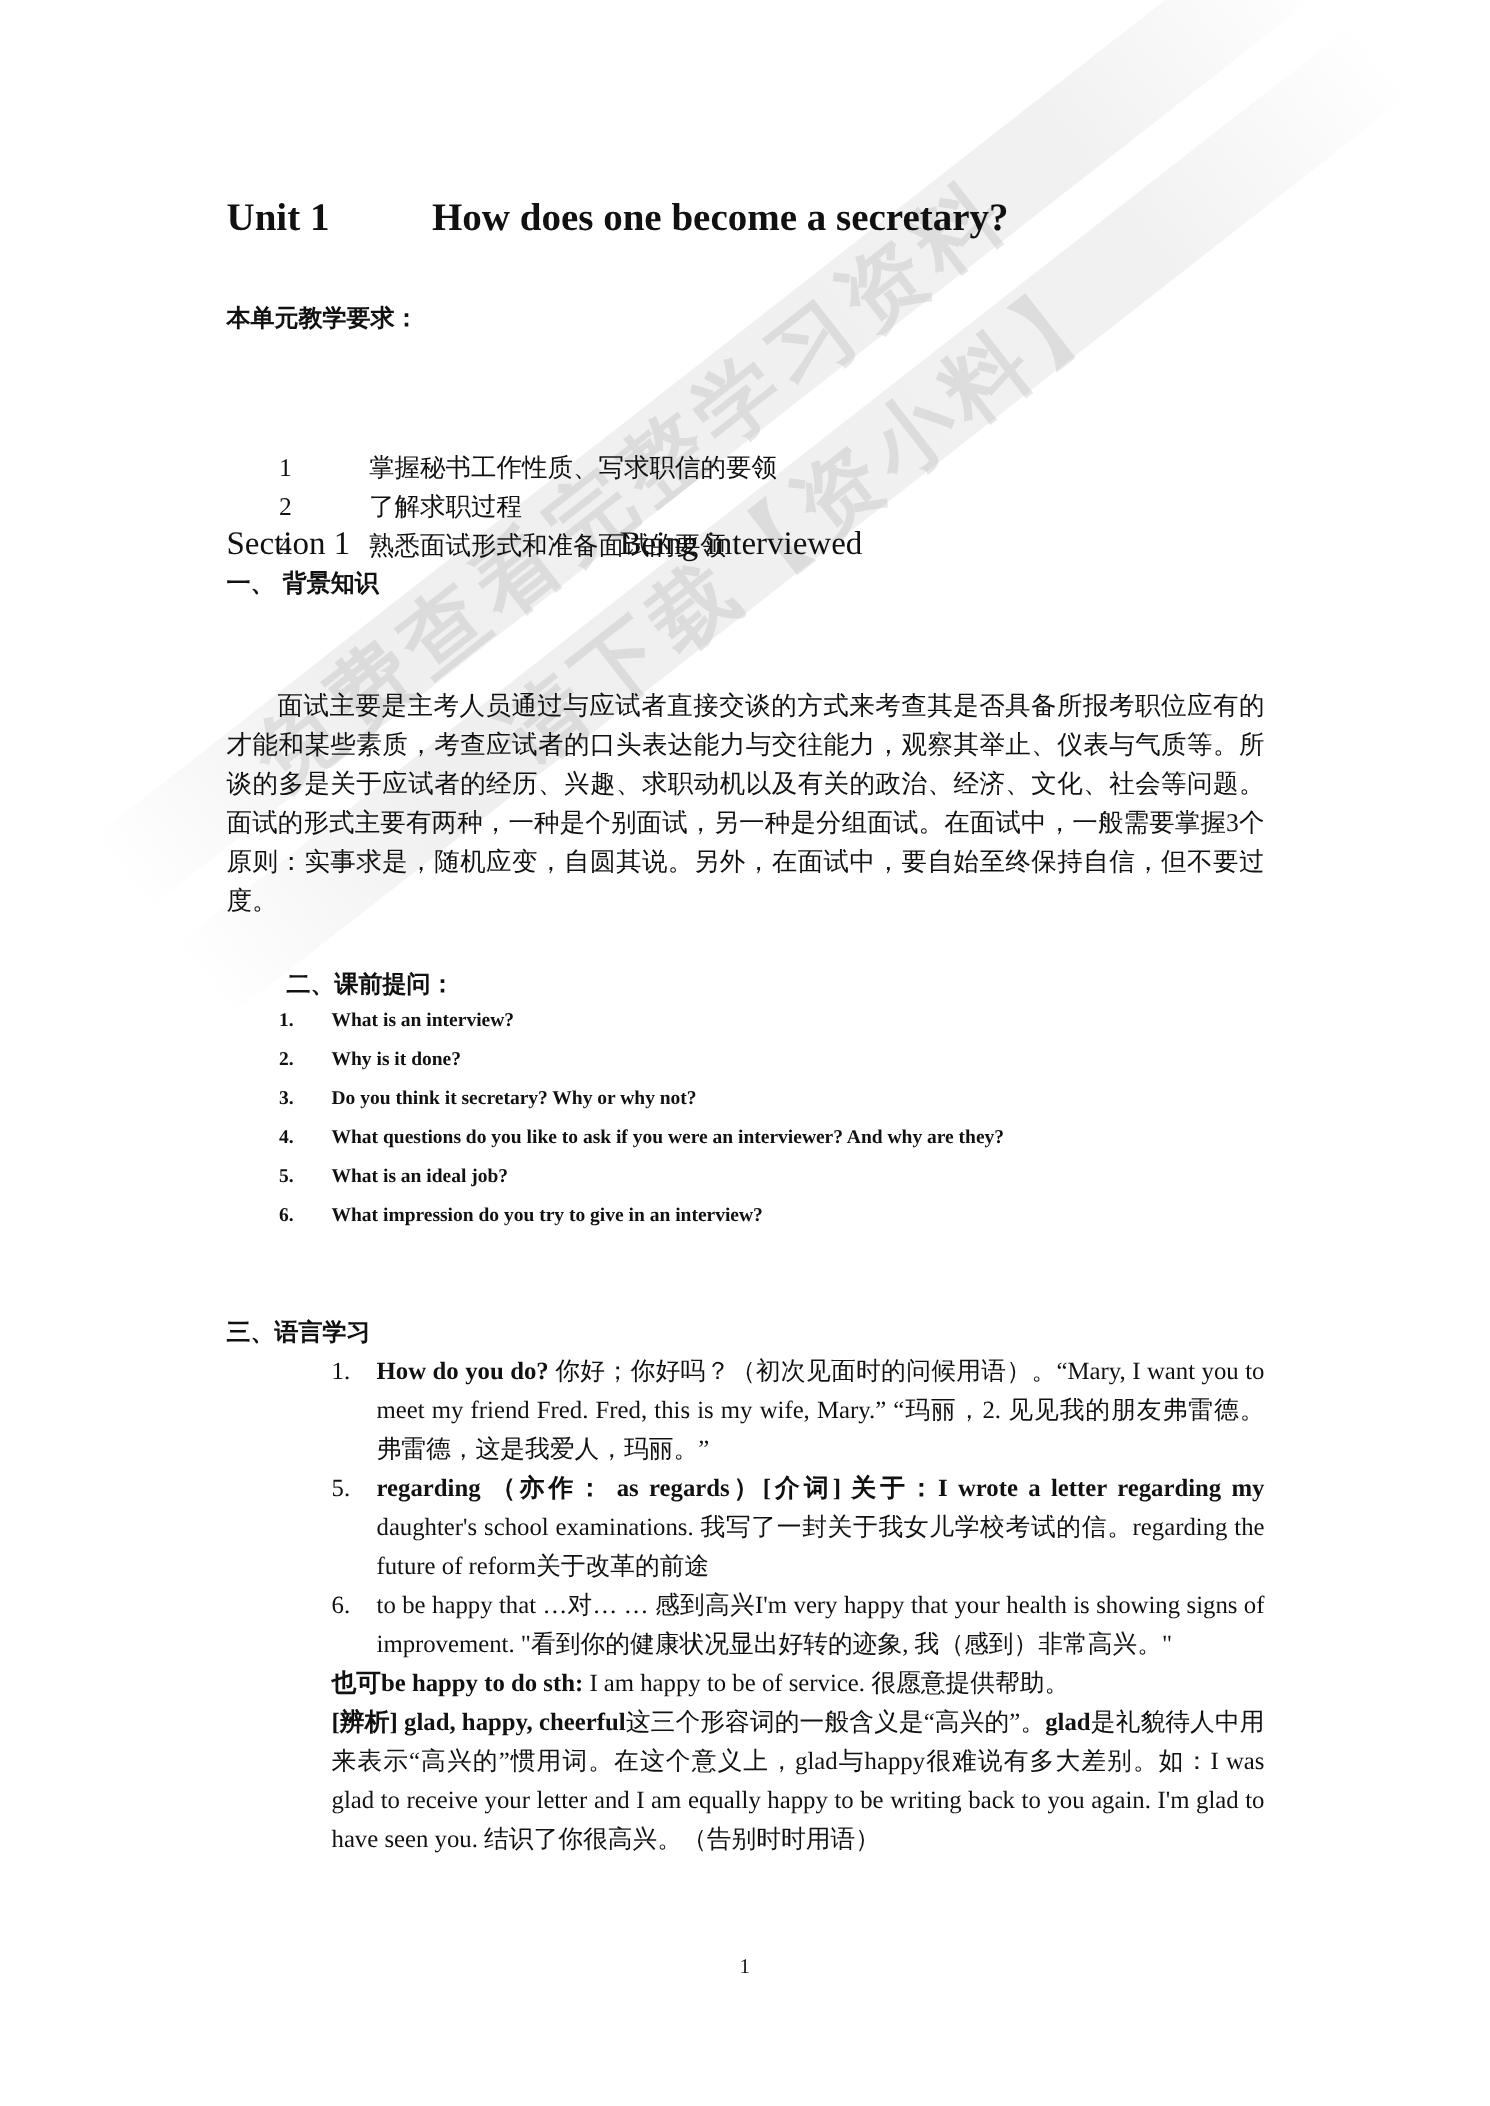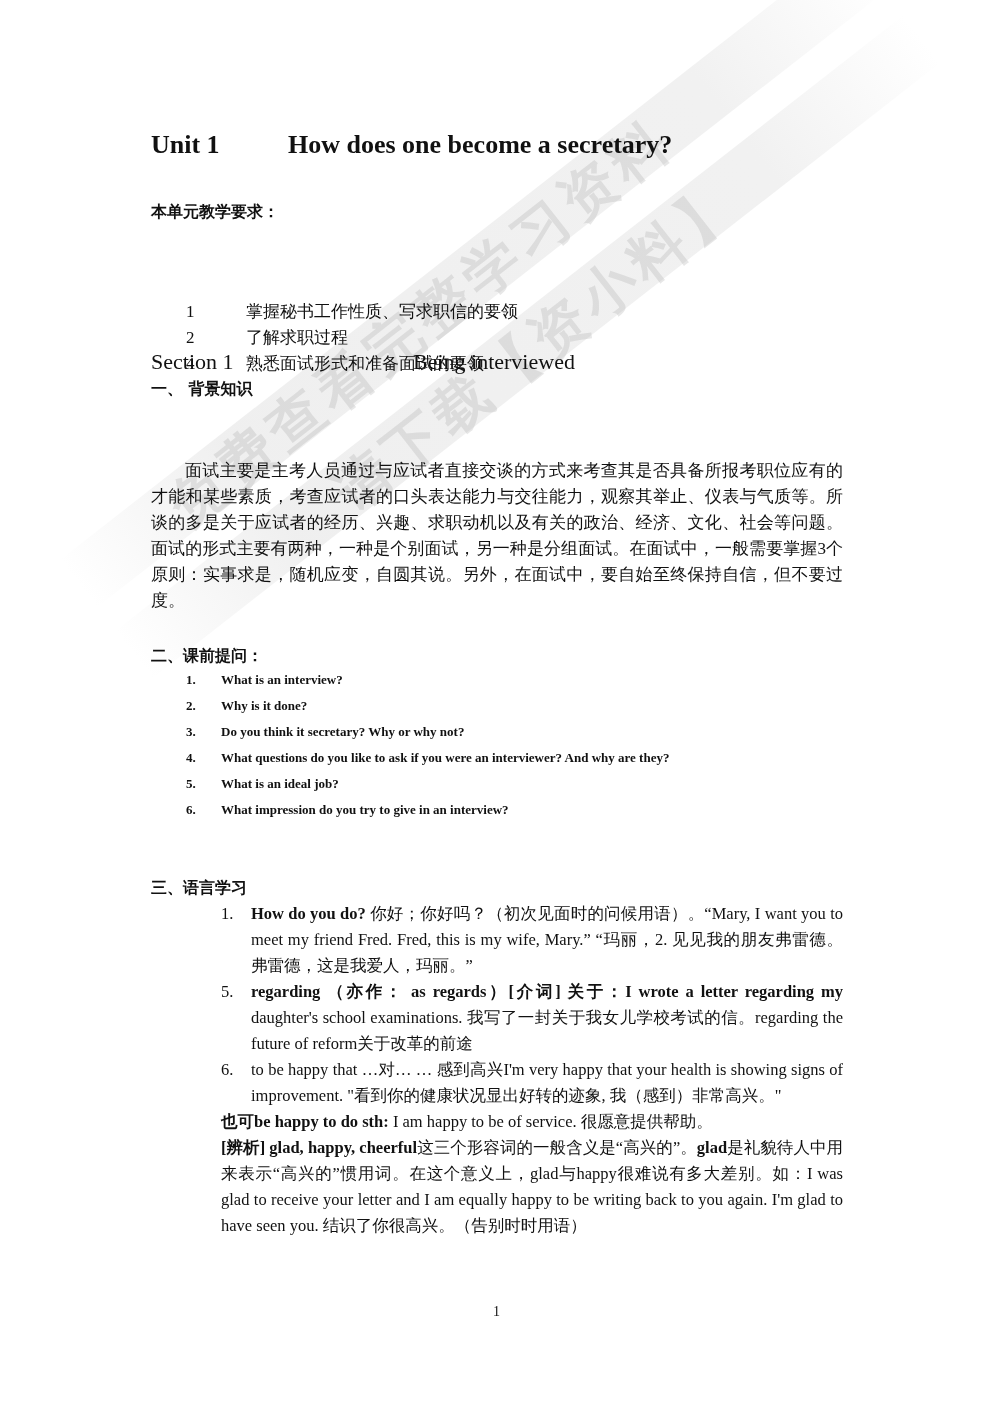--- a/index.html
+++ b/index.html
@@ -65,21 +65,21 @@
     </div>
 
     <div class="abs section-title">
       <span class="lbl">Section 1</span><span>Being interviewed</span>
     </div>
 
     <div class="abs h-cn" style="top:379px;">一、 背景知识</div>
 
     <div class="para">面试主要是主考人员通过与应试者直接交谈的方式来考查其是否具备所报考职位应有的才能和某些素质，考查应试者的口头表达能力与交往能力，观察其举止、仪表与气质等。所谈的多是关于应试者的经历、兴趣、求职动机以及有关的政治、经济、文化、社会等问题。面试的形式主要有两种，一种是个别面试，另一种是分组面试。在面试中，一般需要掌握3个原则：实事求是，随机应变，自圆其说。另外，在面试中，要自始至终保持自信，但不要过度。</div>
 
-    <div class="abs h-cn" style="top:646px;">二、课前提问：</div>
+    <div class="abs h-cn" style="top:646px;margin-left:40px;">二、课前提问：</div>
 
     <ul class="q-list">
       <li><span class="qn">1.</span><span>What is an interview?</span></li>
       <li><span class="qn">2.</span><span>Why is it done?</span></li>
       <li><span class="qn">3.</span><span>Do you think it secretary? Why or why not?</span></li>
       <li><span class="qn">4.</span><span>What questions do you like to ask if you were an interviewer? And why are they?</span></li>
       <li><span class="qn">5.</span><span>What is an ideal job?</span></li>
       <li><span class="qn">6.</span><span>What impression do you try to give in an interview?</span></li>
     </ul>
 

